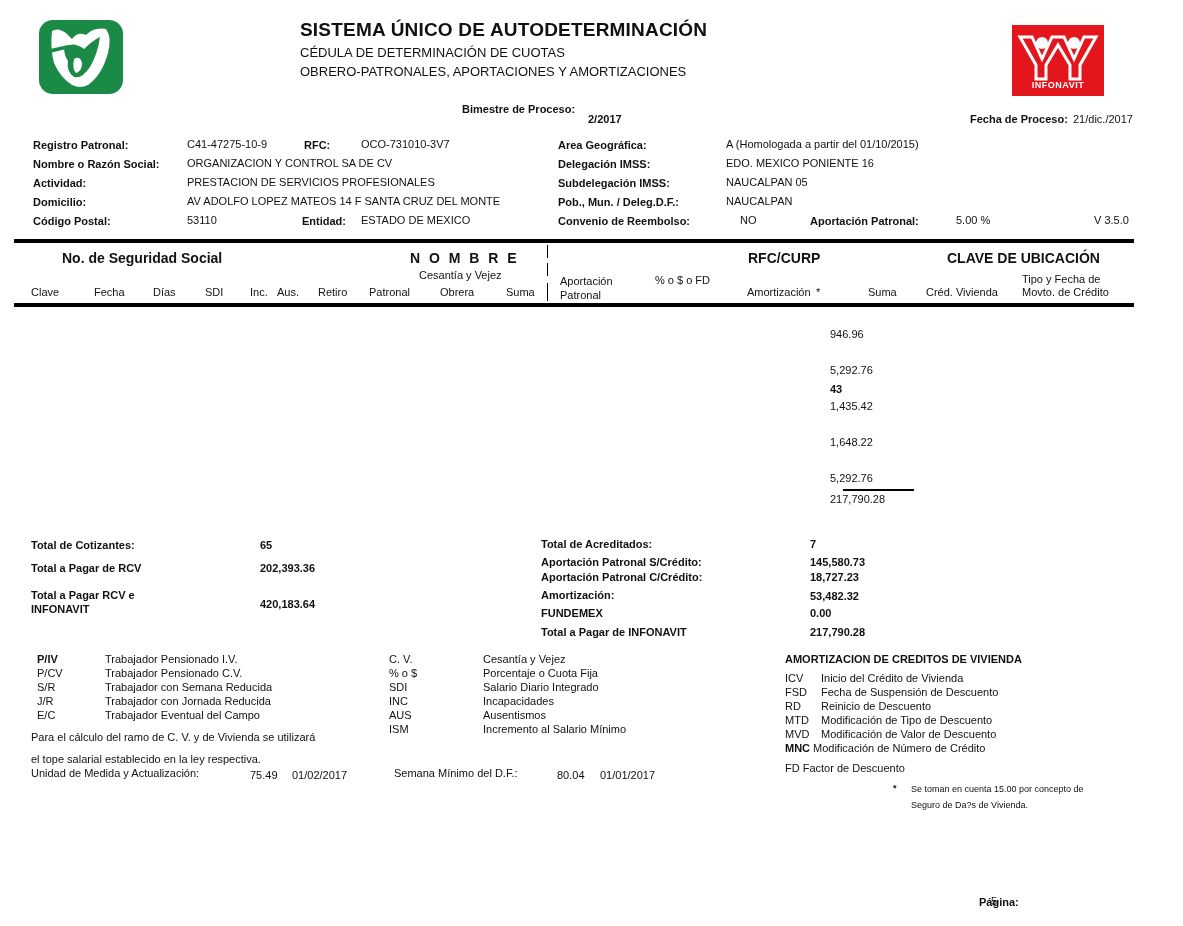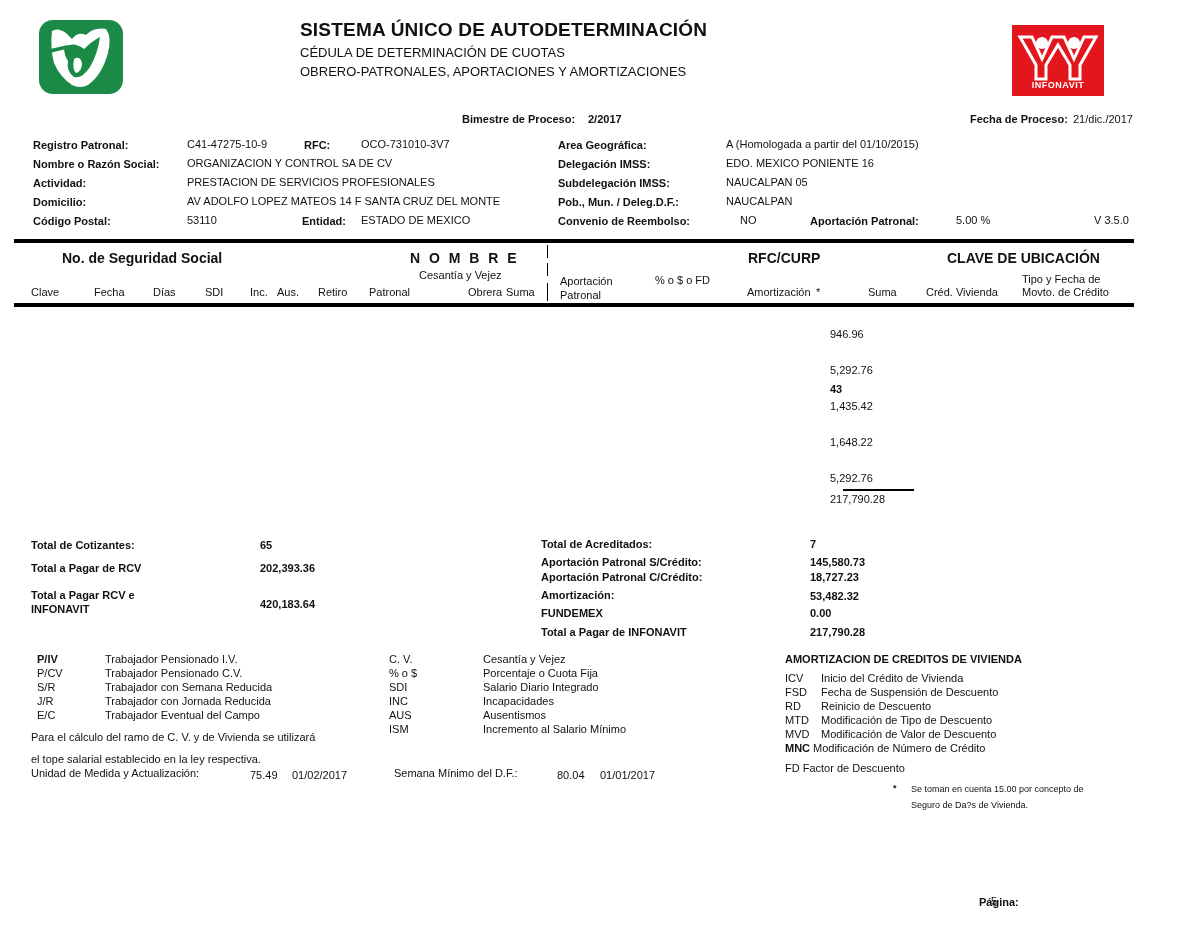--- a/index.html
+++ b/index.html
@@ -48,21 +48,21 @@
     <circle cx="62" cy="18" r="6" fill="#fff"></circle>
     <path d="M8 12 L20 12 L30 34 L40 12 L52 12 L62 34 L72 12 L84 12 L68 40 L68 54 L58 54 L58 40 L46 20 L34 40 L34 54 L24 54 L24 40 Z" fill="none" stroke="#fff" stroke-width="3"></path>
   </svg>
   <div class="abs" style="left:0; top:55px; width:92px; text-align:center; color:#fff; font-weight:bold; font-size:9px; letter-spacing:0.5px;">INFONAVIT</div>
 </div>
 
 <div class="abs title c" style="left:300px; top:19px; width:480px;">SISTEMA ÚNICO DE AUTODETERMINACIÓN</div>
 <div class="abs subtitle c" style="left:300px; top:45px; width:480px;">CÉDULA DE DETERMINACIÓN DE CUOTAS</div>
 <div class="abs subtitle c" style="left:300px; top:64px; width:480px;">OBRERO-PATRONALES, APORTACIONES Y AMORTIZACIONES</div>
 
-<div class="abs lbl" style="left:462px; top:113px;">Bimestre de Proceso:</div>
+<div class="abs lbl" style="left:462px; top:103px;">Bimestre de Proceso:</div>
 <div class="abs lbl" style="left:588px; top:113px;">2/2017</div>
 <div class="abs lbl" style="left:970px; top:113px;">Fecha de Proceso:</div>
 <div class="abs val" style="left:1073px; top:113px;">21/dic./2017</div>
 
 <div class="abs lbl" style="left:33px; top:139px;">Registro Patronal:</div>
 <div class="abs val" style="left:187px; top:138px;">C41-47275-10-9</div>
 <div class="abs lbl" style="left:304px; top:139px;">RFC:</div>
 <div class="abs val" style="left:361px; top:138px;">OCO-731010-3V7</div>
 
 <div class="abs lbl" style="left:33px; top:158px;">Nombre o Razón Social:</div>
@@ -111,21 +111,21 @@
 <div class="abs hdr" style="left:419px; top:269px;">Cesantía y Vejez</div>
 
 <div class="abs hdr" style="left:31px; top:286px;">Clave</div>
 <div class="abs hdr" style="left:94px; top:286px;">Fecha</div>
 <div class="abs hdr" style="left:153px; top:286px;">Días</div>
 <div class="abs hdr" style="left:205px; top:286px;">SDI</div>
 <div class="abs hdr" style="left:250px; top:286px;">Inc.</div>
 <div class="abs hdr" style="left:277px; top:286px;">Aus.</div>
 <div class="abs hdr" style="left:318px; top:286px;">Retiro</div>
 <div class="abs hdr" style="left:369px; top:286px;">Patronal</div>
-<div class="abs hdr" style="left:468px; top:286px;">Obrera</div>
+<div class="abs hdr" style="left:440px; top:286px;">Obrera</div>
 <div class="abs hdr" style="left:506px; top:286px;">Suma</div>
 
 <div class="abs hdr c" style="left:560px; top:275px; width:68px;">Aportación</div>
 <div class="abs hdr c" style="left:560px; top:289px; width:68px;">Patronal</div>
 <div class="abs hdr" style="left:655px; top:274px;">% o $ o FD</div>
 <div class="abs hdr" style="left:747px; top:286px;">Amortización</div>
 <div class="abs hdr" style="left:816px; top:286px;">*</div>
 <div class="abs hdr" style="left:868px; top:286px;">Suma</div>
 <div class="abs hdr" style="left:926px; top:286px;">Créd. Vivienda</div>
 <div class="abs hdr c" style="left:1022px; top:273px; width:96px;">Tipo y Fecha de</div>

